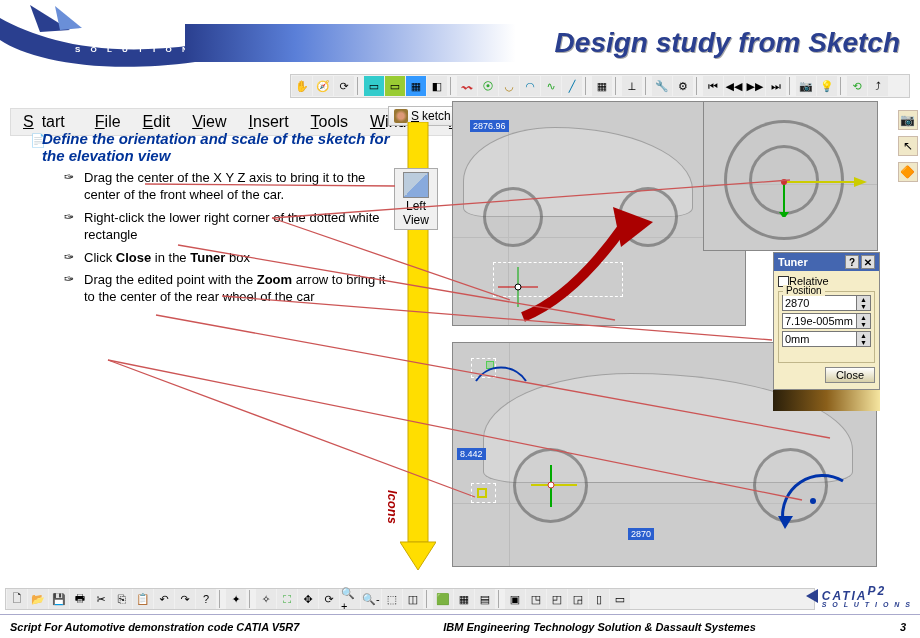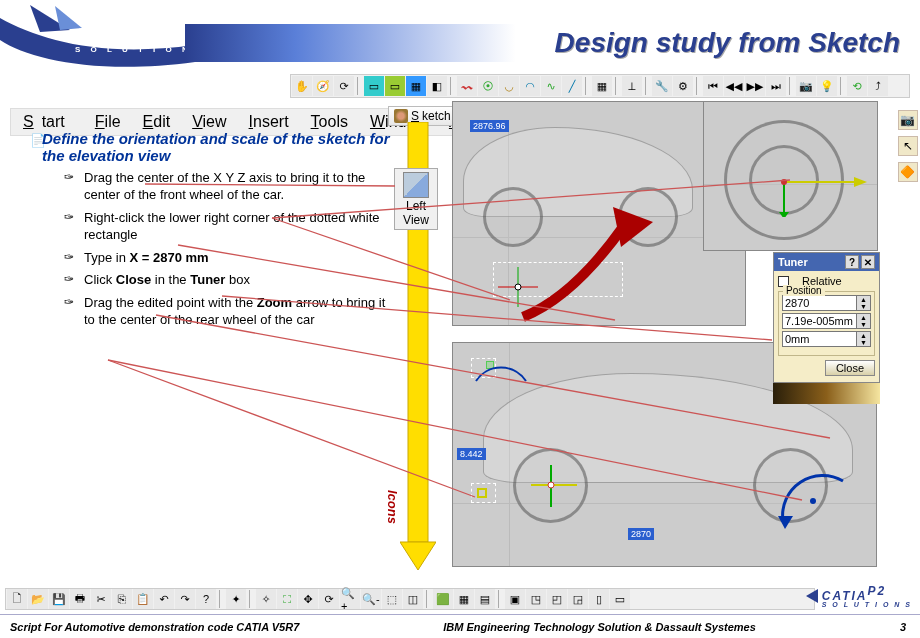--- a/index.html
+++ b/index.html
@@ -267,26 +267,26 @@
   }
   .tuner-title .tbuttons { display:flex; gap:2px;}
   .tuner-title .tbtn {
     width: 14px; height: 14px;
     background: #e0e0e0; color: #000;
     font-size: 10px; font-weight: bold;
     display: inline-flex; align-items: center; justify-content: center;
     border: 1px solid #888;
   }
   .tuner-body { padding: 4px; }
-  .tuner-check { display: flex; align-items: center; gap: 13px; margin-bottom: 4px;}
+  .tuner-check { display: flex; align-items: center; gap: 0; margin-bottom: 4px;}
   .tuner-check .box { width: 11px; height: 11px; border: 1px solid #333; background:#fff;}
   .tuner-group {
     border: 1px solid #c0b68a;
     margin-bottom: 4px;
-    padding: 3px 3px 6px 3px;
+    padding: 3px 3px 13px 3px;
     position: relative;
   }
   .tuner-group-label {
     position: absolute;
     top: -7px; left: 4px;
     background: #f5edc8;
     padding: 0 3px;
     font-size: 10px;
   }
   .tuner-field {
@@ -467,23 +467,20 @@
 </div>
 
 <div class="icons-label">Icons</div>
 
 <div class="heading-marker">📄</div>
 <div class="main-text">
   <div class="heading">Define the orientation and scale of the sketch for the elevation view</div>
 
   <div class="bullet">Drag the center of the X Y Z axis to bring it to the center of the front wheel of the car.</div>
   <div class="bullet">Right-click the lower right corner of the dotted white rectangle</div>
-  <div class="bullet">
-    <span>Type in </span><b>X = 2870 mm</b>
-  </div>
   <div class="bullet">
     <span>Click </span><b>Close</b><span> in the </span><b>Tuner</b><span> box</span>
   </div>
   <div class="bullet">
     <span>Drag the edited point with the </span><b>Zoom</b><span> arrow to bring it to the center of the rear wheel of the car</span>
   </div>
 </div>
 
 <div class="panel panel1">
   <div class="panel-inner">

